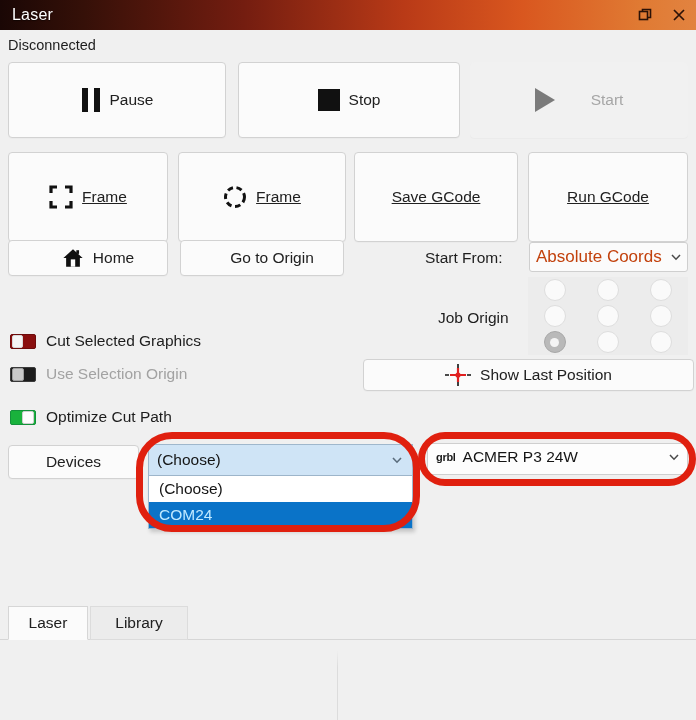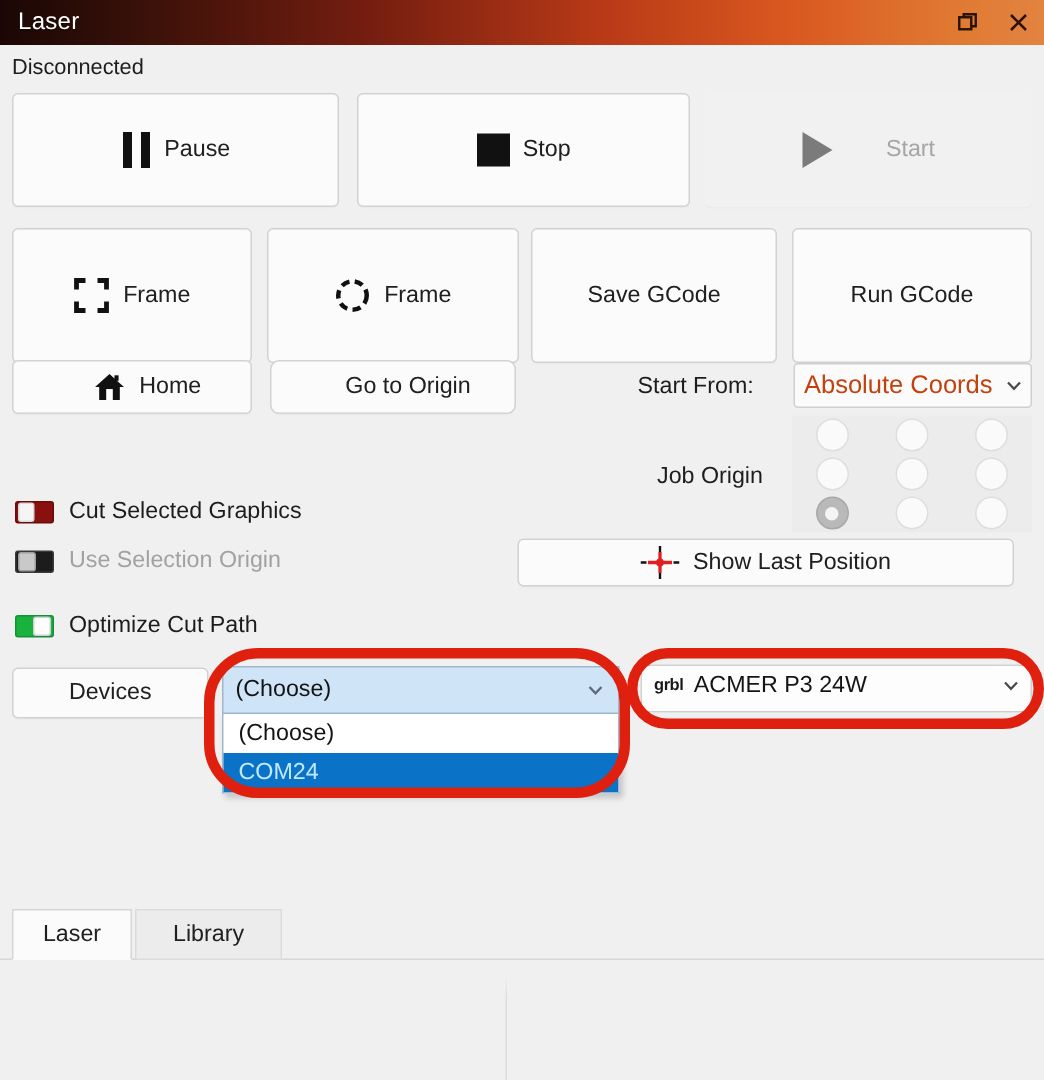--- a/index.html
+++ b/index.html
@@ -51,30 +51,30 @@
   }
   .btn .lbl { line-height: 1; }
 
   
   .r1 { top: 62px; height: 76px; }
   #btn-pause { left: 8px; width: 218px; }
   #btn-stop  { left: 238px; width: 222px; }
   #btn-start { left: 470px; width: 218px; }
 
   
-  .r2 { top: 152px; height: 90px; }
+  .r2 { top: 152px; height: 90px; text-decoration: underline; }
   #btn-frame-square { left: 8px;   width: 160px; }
   #btn-frame-round  { left: 178px; width: 168px; }
   #btn-save-gcode   { left: 354px; width: 164px; }
   #btn-run-gcode    { left: 528px; width: 160px; }
 
   
   .r3 { top: 240px; height: 36px; padding-left: 20px; }
   #btn-home      { left: 8px;   width: 160px; }
-  #btn-goorigin  { left: 180px; width: 164px; border-radius: 6px; }
+  #btn-goorigin  { left: 180px; width: 164px; }
 
   
   .ico { display: inline-flex; align-items: center; justify-content: center; }
   .pause-ico { width: 20px; height: 24px; }
   .pause-ico i { display:block; width: 6px; height: 24px; background:#111; float:left; }
   .pause-ico i + i { margin-left: 6px; }
   .stop-ico { width: 22px; height: 22px; background: #111; }
   .start-ico {
     width: 0; height: 0; border-left: 20px solid #7b7b7b;
     border-top: 12px solid transparent; border-bottom: 12px solid transparent;
@@ -131,21 +131,21 @@
   .sw.off-red { background: #8a0f0f; border: 1px solid #6d0b0b; justify-content: flex-end; }
   .sw.off-red .knob { background: #f5f5f5; border: 1px solid #d9d9d9; margin-right: 12px; margin-left: 1px; }
   .sw.off-dark { background: #1c1c1c; border: 1px solid #3a3a3a; }
   .sw.off-dark .knob { background: #c9c9c9; border: 1px solid #9e9e9e; margin-left: 1px; }
   .sw.on-green { background: #19b23c; border: 1px solid #13913a; justify-content: flex-end; }
   .sw.on-green .knob { background: #fdfdfd; border: 1px solid #cfcfcf; margin-right: 1px; }
   .toggle-row .tlbl { font-size: 15.5px; color: #1d1d1d; }
   .toggle-row .tlbl.dim { color: #a2a2a2; }
 
   
-  #btn-showlast { left: 345px; top: 359px; width: 331px; height: 32px; }
+  #btn-showlast { left: 363px; top: 359px; width: 331px; height: 32px; }
   #btn-optset   { left: 357px; top: 401px; width: 331px; height: 32px; }
   .cross-ico { width: 26px; height: 20px; position: relative; }
   .cross-ico svg { display: block; }
 
   
   #btn-devices { left: 8px; top: 445px; width: 131px; height: 34px; }
 
   .combo-dev {
     position: absolute; left: 148px; top: 444px; width: 265px; height: 32px;
     background: #cfe4f6; border: 1px solid #9fb7cc;

